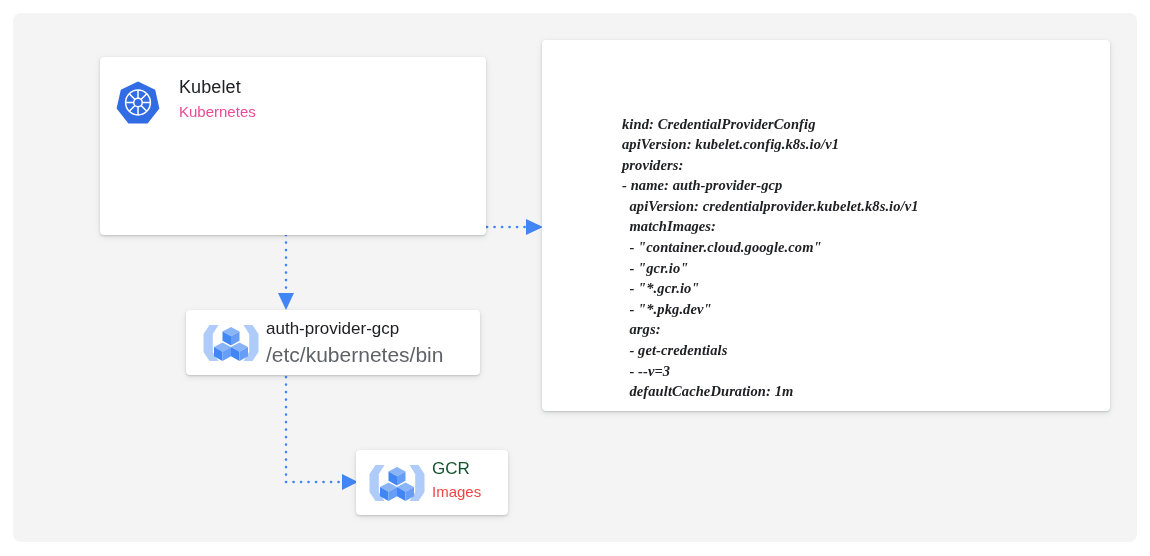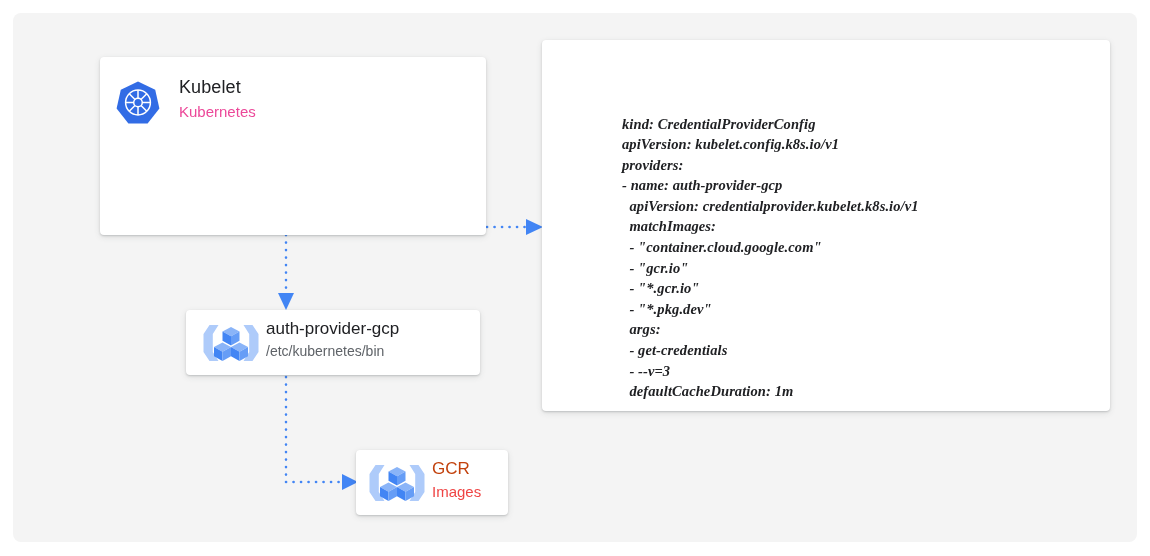--- a/index.html
+++ b/index.html
@@ -92,21 +92,21 @@
     position: absolute;
     left: 80px;
     top: 9px;
     font-size: 17px;
     color: #202124;
   }
   #auth-subtitle {
     position: absolute;
     left: 80px;
     top: 33px;
-    font-size: 14px;
+    font-size: 21px;
     color: #5f6368;
   }
 
   
   #gcr-card {
     left: 356px;
     top: 450px;
     width: 152px;
     height: 65px;
   }
@@ -115,21 +115,21 @@
     left: 10px;
     top: 12px;
     width: 62px;
     height: 42px;
   }
   #gcr-title {
     position: absolute;
     left: 76px;
     top: 9px;
     font-size: 17px;
-    color: #c2410c;
+    color: #14532d;
   }
   #gcr-subtitle {
     position: absolute;
     left: 76px;
     top: 33px;
     font-size: 15px;
     color: #ef4444;
   }
 
   

